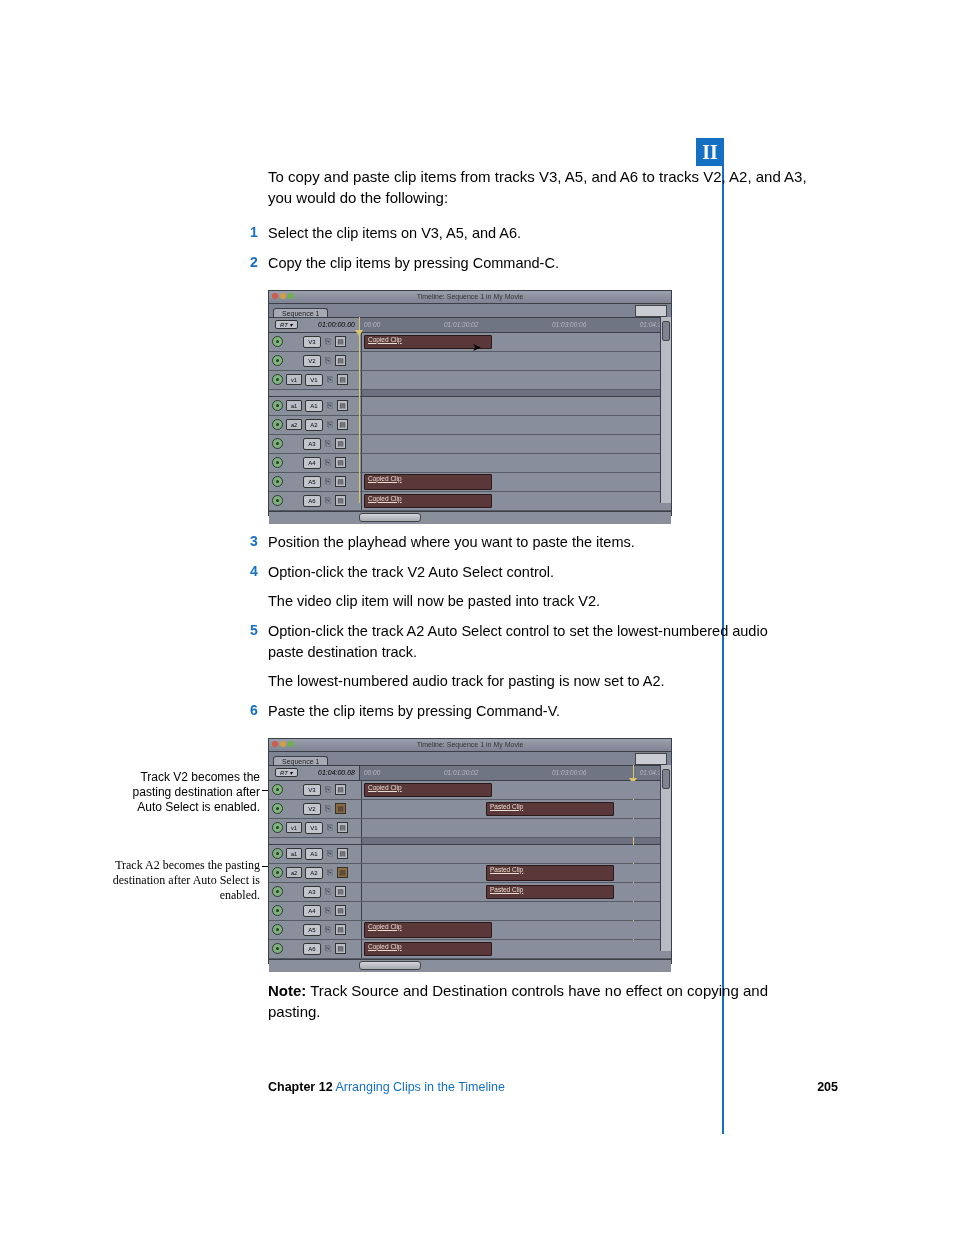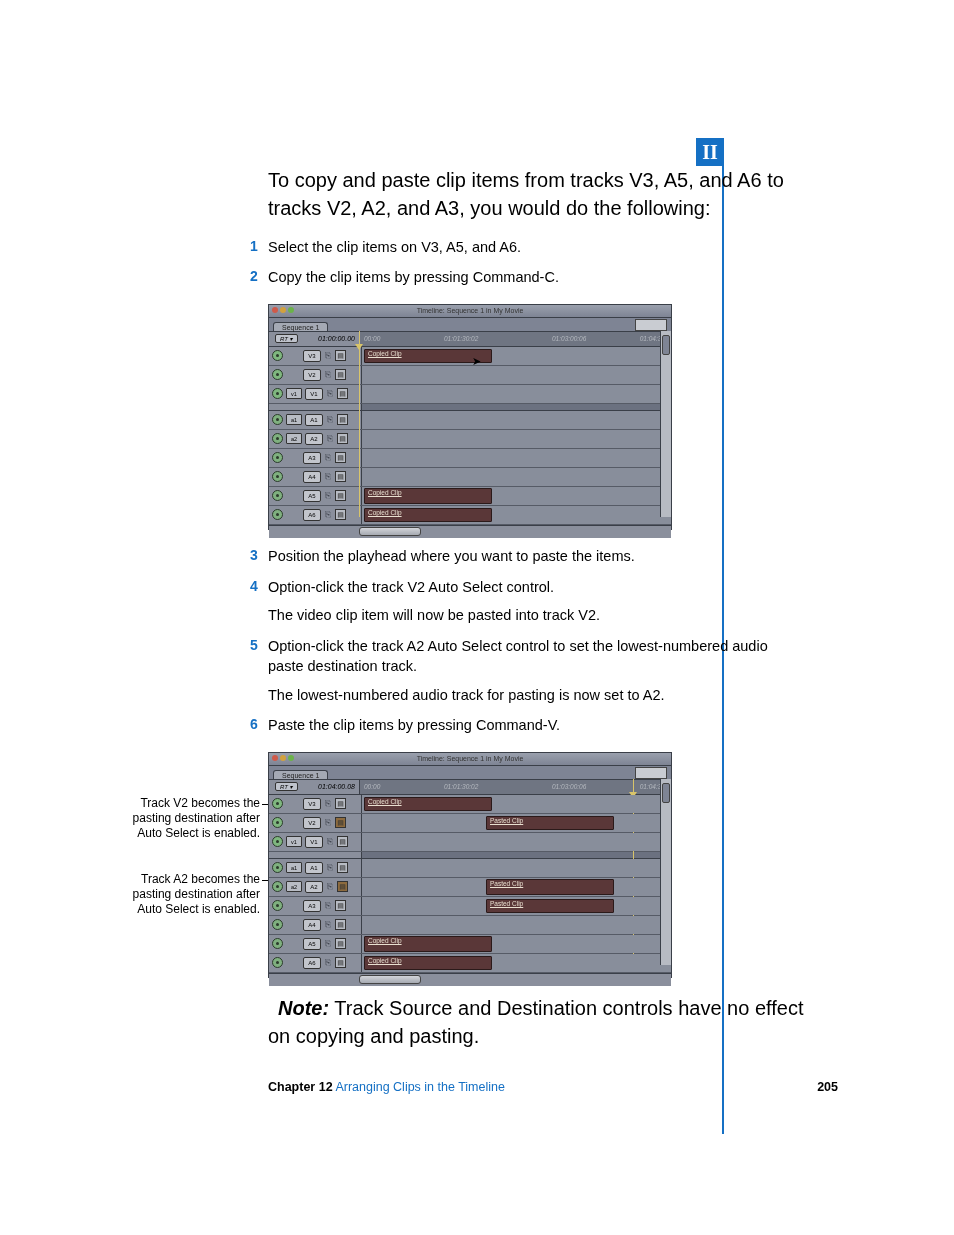--- a/index.html
+++ b/index.html
@@ -47,21 +47,21 @@
   }
   h2.example {
     color: #1570c4;
     font-weight: 400;
     font-size: 22px;
     line-height: 1.25;
     margin: 0 0 6px 0;
   }
   p.body {
     margin: 0 0 14px 0;
-    font-size: 20px;
+    font-size: 15px;
     line-height: 1.42;
   }
   ol.steps {
     list-style: none;
     margin: 0 8px 16px 0;
     padding: 0;
     counter-reset: st;
   }
   ol.steps > li {
     counter-increment: st;
@@ -76,21 +76,21 @@
     position: absolute;
     left: -18px;
     top: 0;
     color: #1570c4;
     font-weight: 700;
     font-size: 14px;
   }
   ol.steps > li p {
     margin: 8px 0 0 0;
   }
-  .note-label { font-style: italic; font-weight: 600; margin-left: 10px; }
+  .note-label { font-weight: 600; }
   .footer {
     position: absolute;
     left: 268px;
     top: 1080px;
     width: 570px;
     font-size: 12.5px;
   }
   .footer .chapter { font-weight: 700; color: #000; }
   .footer .chtitle { color: #1570c4; }
   .footer .pgnum {
@@ -411,23 +411,23 @@
       <li><span>Option-click the track V2 Auto Select control.</span>
         <p>The video clip item will now be pasted into track V2.</p>
       </li>
       <li><span>Option-click the track A2 Auto Select control to set the lowest-numbered audio paste destination track.</span>
         <p>The lowest-numbered audio track for pasting is now set to A2.</p>
       </li>
       <li>Paste the clip items by pressing Command-V.</li>
     </ol>
 
     <div style="position:relative;">
-      <div class="callout-area" style="left:-158px; top:44px; width:150px;">Track V2 becomes the pasting destination after Auto Select is enabled.</div>
+      <div class="callout-area" style="left:-158px; top:32px; width:150px;">Track V2 becomes the pasting destination after Auto Select is enabled.</div>
       <div class="callout-line" style="left:-6px; top:52px; width:22px;"></div>
-      <div class="callout-area" style="left:-158px; top:120px; width:150px;">Track A2 becomes the pasting destination after Auto Select is enabled.</div>
+      <div class="callout-area" style="left:-158px; top:120px; width:150px;font-family:Liberation Serif, serif;">Track A2 becomes the pasting destination after Auto Select is enabled.</div>
       <div class="callout-line" style="left:-6px; top:128px; width:22px;"></div>
 
       <div class="timeline" style="height:224px;">
         <div class="tl-titlebar">
           <div class="tl-traffic">
               <span></span>
               <span></span>
               <span></span>
             </div>
           <span>Timeline: Sequence 1 in My Movie</span>

